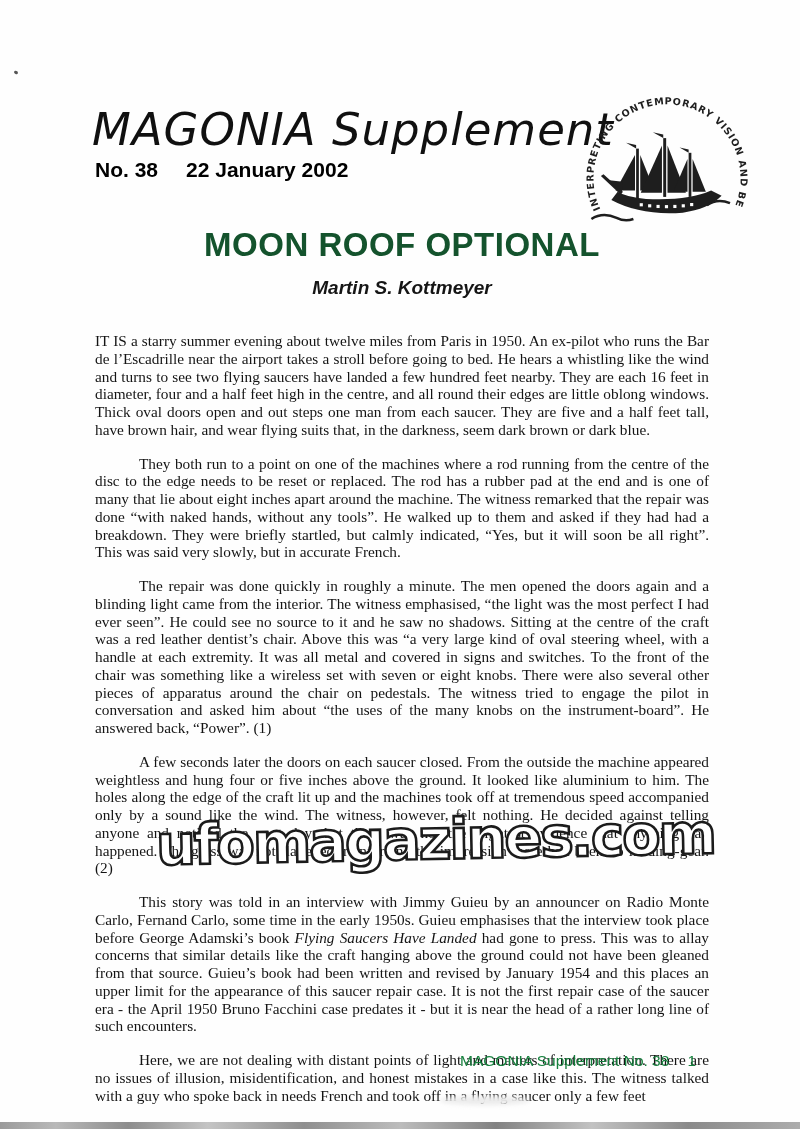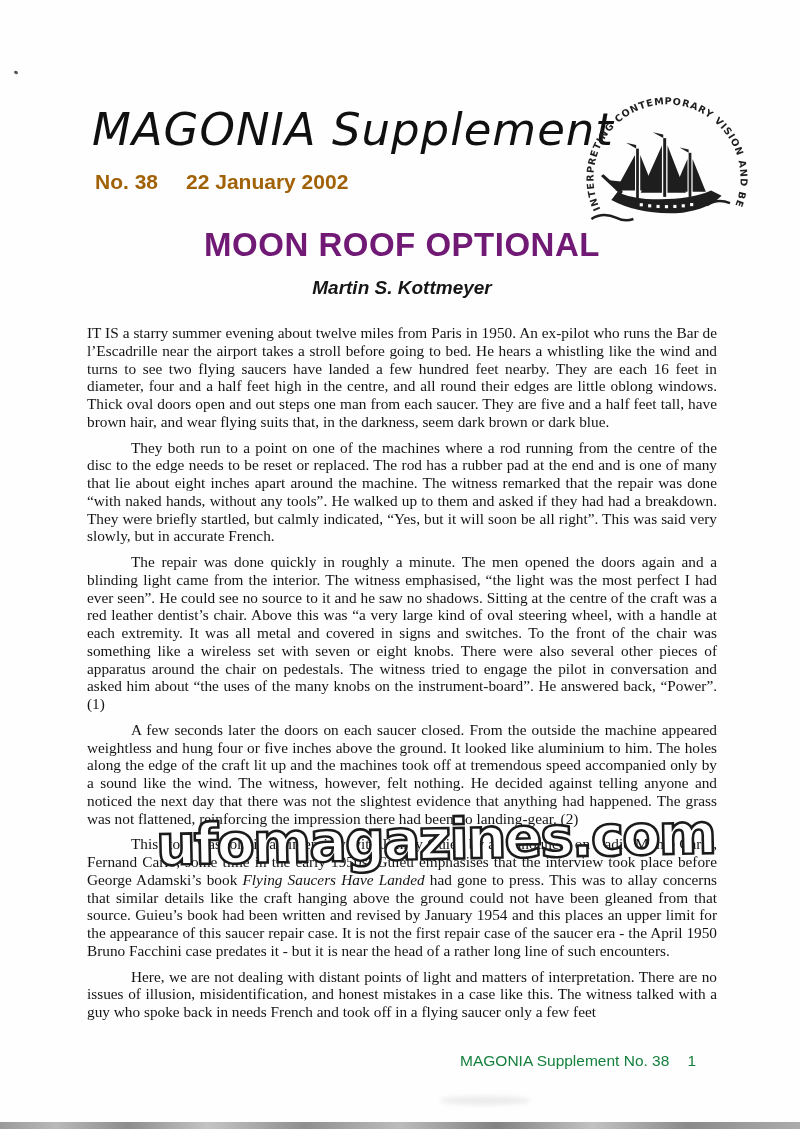--- a/index.html
+++ b/index.html
@@ -22,52 +22,52 @@
     position: absolute; left: 92px; top: 104px;
     font-family: "DejaVu Sans", sans-serif;
     font-style: italic;
     font-size: 45px; line-height: 1.15;
     letter-spacing: 1px;
     color: #101010;
     white-space: nowrap;
     z-index: 1;
   }
   .issue-line {
-    position: absolute; left: 95px; top: 170px;
+    position: absolute; left: 95px; top: 158px;
     font-family: "Liberation Sans", "DejaVu Sans", sans-serif;
-    font-weight: bold; font-size: 21px; color: #a16207;
+    font-weight: bold; font-size: 21px; color: #000000;
     white-space: nowrap;
     z-index: 1;
   }
   .issue-line .date { margin-left: 28px; }
   .stamp {
     position: absolute; left: 583px; top: 94px;
     width: 168px; height: 168px;
     z-index: 2;
   }
   .article-title {
     position: absolute; left: 79px; top: 226px; width: 646px;
     text-align: center;
     font-family: "Liberation Sans", "DejaVu Sans", sans-serif;
     font-weight: bold; font-size: 33px; letter-spacing: 0.5px;
-    color: #701a75;
+    color: #14532d;
   }
   .author {
     position: absolute; left: 79px; top: 277px; width: 646px;
     text-align: center;
     font-family: "Liberation Sans", "DejaVu Sans", sans-serif;
     font-weight: bold; font-size: 19px; color: #151515; font-style: italic;
   }
   .article-body {
     position: absolute; left: 79px; top: 316px; width: 646px;
     font-size: 15.3px; line-height: 17.75px;
     text-align: justify;
     color: #141414;
   }
-  .article-body p { margin: 8px; padding: 0; }
+  .article-body p { margin: 16px; padding: 0; }
   .article-body p.indent { text-indent: 44px; }
   .watermark {
     position: absolute; left: 156px; top: 804px;
     font-family: "DejaVu Sans", sans-serif;
     font-weight: bold; font-size: 56px; line-height: 1.3;
     letter-spacing: -2px;
     color: #ffffff;
     -webkit-text-stroke: 2.6px #1b1b1b;
     transform: rotate(-1.2deg);
     z-index: 5;

